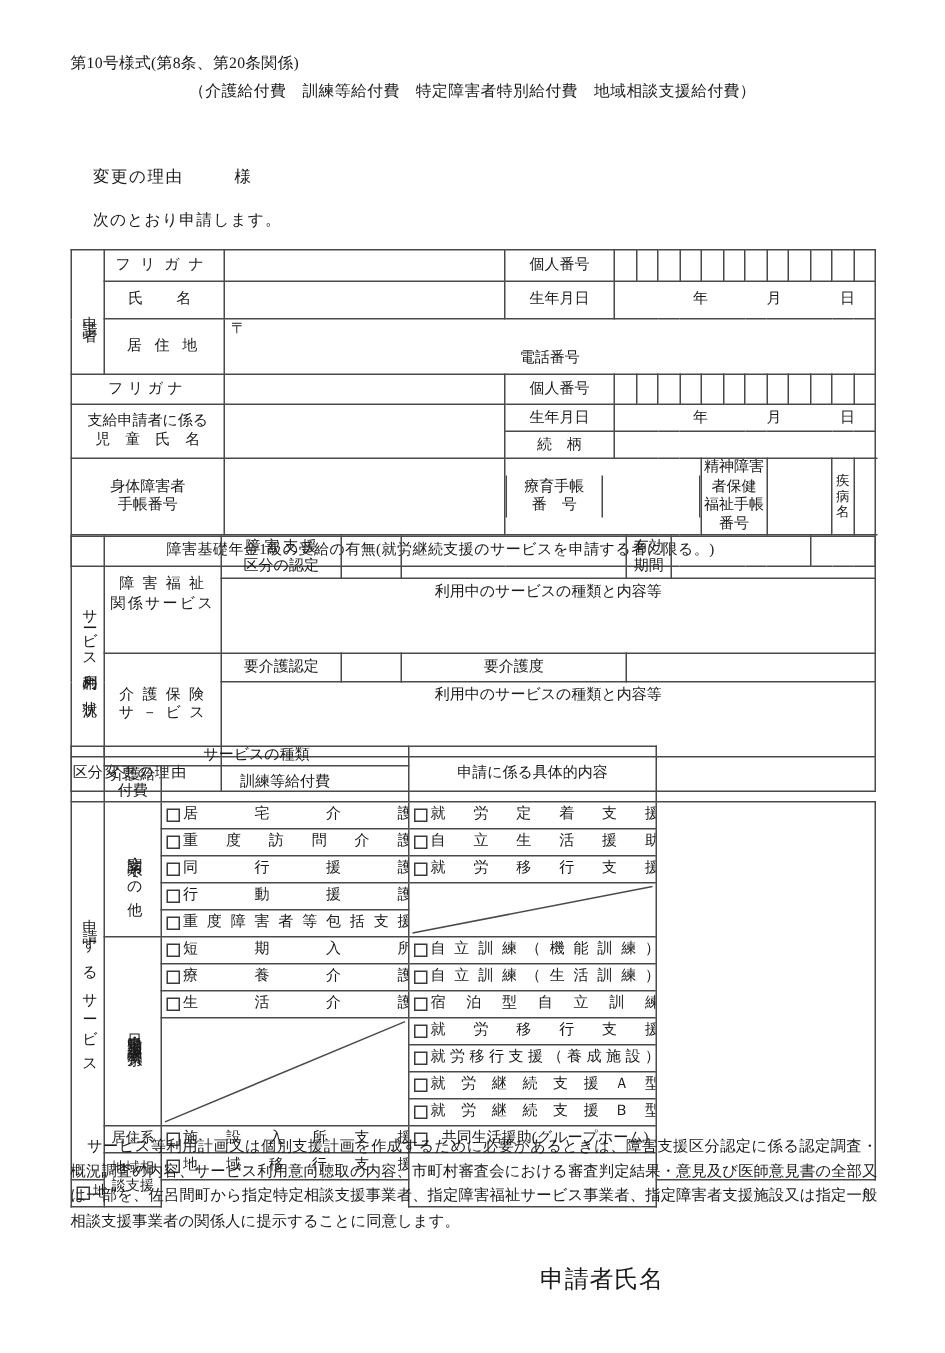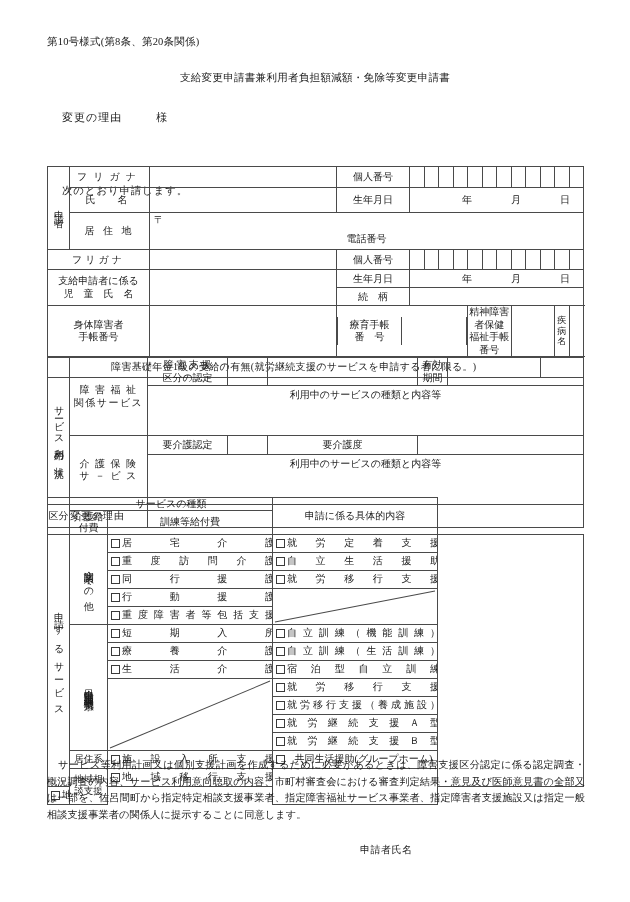--- a/index.html
+++ b/index.html
@@ -60,21 +60,20 @@
   .addressee .hon {
     margin-left: 34px;
     letter-spacing: 0;
   }
   .intro {
     position: absolute;
     left: 62px;
     top: 140px;
     font-size: 10.5px;
     letter-spacing: 0.8px;
-    margin-top: 44px;
   }
 
   
   .date-row {
     position: absolute;
     left: 355px;
     top: 152px;
     width: 230px;
     font-size: 10px;
     white-space: nowrap;
@@ -200,39 +199,39 @@
     font-size: 10.2px;
     line-height: 1.62;
     text-align: justify;
     text-indent: 11px;
     letter-spacing: 0.1px;
   }
   .signature {
     position: absolute;
     left: 360px;
     top: 843px;
-    font-size: 10px;
+    font-size: 16px;
     letter-spacing: 0.5px;
     font-family: Liberation Serif, serif;
   }
   .postal {
     font-size: 10px;
     padding-left: 4px;
   }
   .phone-inline {
     font-size: 10px;
   }
 </style>
 </head>
 <body>
 
 <div class="page">
 
   <div class="hdr-form-no">第10号様式(第8条、第20条関係)</div>
-  <div class="hdr-line3">支給変更申請書兼利用者負担額減額・免除等変更申請書</div>
+  <div class="hdr-line2">（介護給付費　訓練等給付費　特定障害者特別給付費　地域相談支援給付費）</div>
   <div class="addressee">
     <span>変更の理由</span><span class="hon">様</span>
   </div>
   <div class="intro">次のとおり申請します。</div>
 
 
   <table class="frm" id="tbl-applicant">
     <colgroup>
       <col style="width:22px">
       <col style="width:80px">

